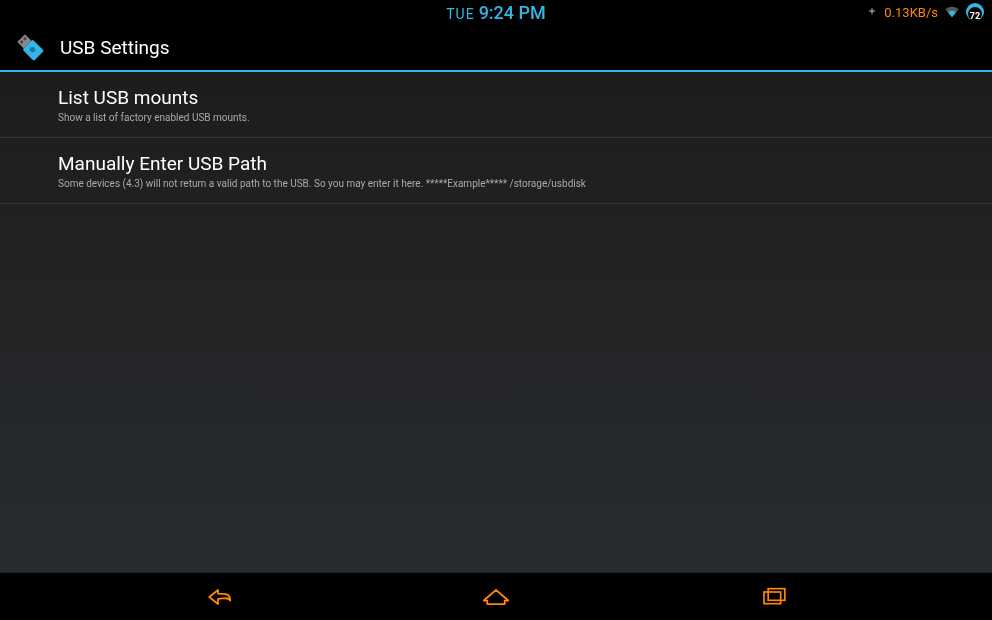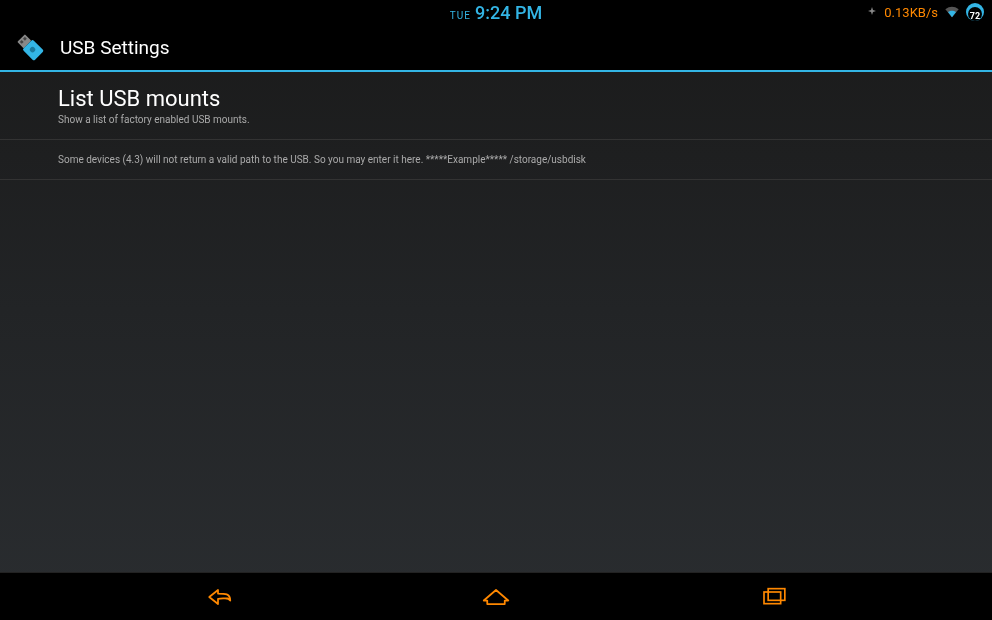--- a/index.html
+++ b/index.html
@@ -24,21 +24,21 @@
       position: relative;
       font-size: 13px;
     }
     .status-center {
       color: #33b5e5;
       display: flex;
       align-items: baseline;
       gap: 4px;
     }
     .status-day {
-      font-size: 10px;
+      font-size: 14px;
       letter-spacing: 1px;
     }
     .status-time {
       font-size: 18px;
       font-weight: 500;
     }
     .status-right {
       position: absolute;
       right: 8px;
       display: flex;
@@ -110,21 +110,21 @@
     .content {
       padding: 0;
     }
     .list-item {
       padding: 14px 16px 14px 58px;
       border-bottom: 1px solid #333;
       cursor: pointer;
     }
     .list-item-title {
       color: #fff;
-      font-size: 22px;
+      font-size: 19px;
       font-weight: 400;
       margin-bottom: 3px;
     }
     .list-item-summary {
       color: #aaa;
       font-size: 10px;
       font-weight: 400;
     }
     .nav-bar {
       position: absolute;
@@ -188,20 +188,21 @@
   </span>
   <span class="action-bar-title">USB Settings</span>
 </div>
 
 <div class="content">
   <div class="list-item">
     <div class="list-item-title">List USB mounts</div>
     <div class="list-item-summary">Show a list of factory enabled USB mounts.</div>
   </div>
   <div class="list-item">
+    <div class="list-item-title">Manually Enter USB Path</div>
     <div class="list-item-summary">Some devices (4.3) will not return a valid path to the USB. So you may enter it here. *****Example***** /storage/usbdisk</div>
   </div>
 </div>
 
 <div class="nav-bar">
   <div class="nav-button">
     <svg viewBox="0 0 48 32" width="48" height="28">
       <path d="M 14 16 L 24 8 L 24 12 C 32 12 38 12 38 20 C 36 16 32 18 24 18 L 24 24 Z" fill="none" stroke="#ff8800" stroke-width="2" stroke-linejoin="round"></path>
     </svg>
   </div>

